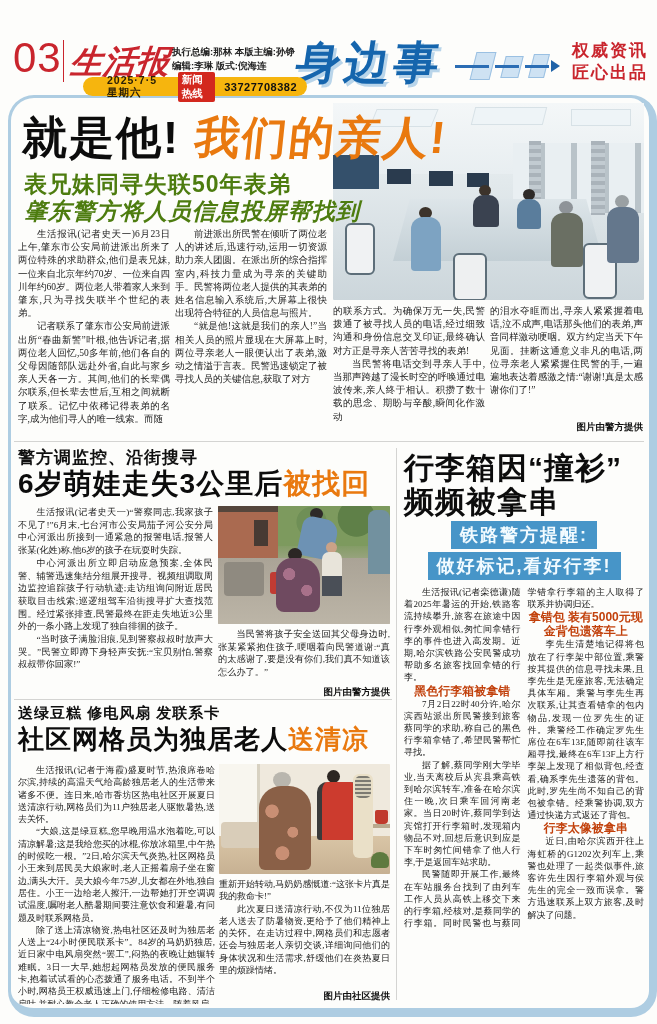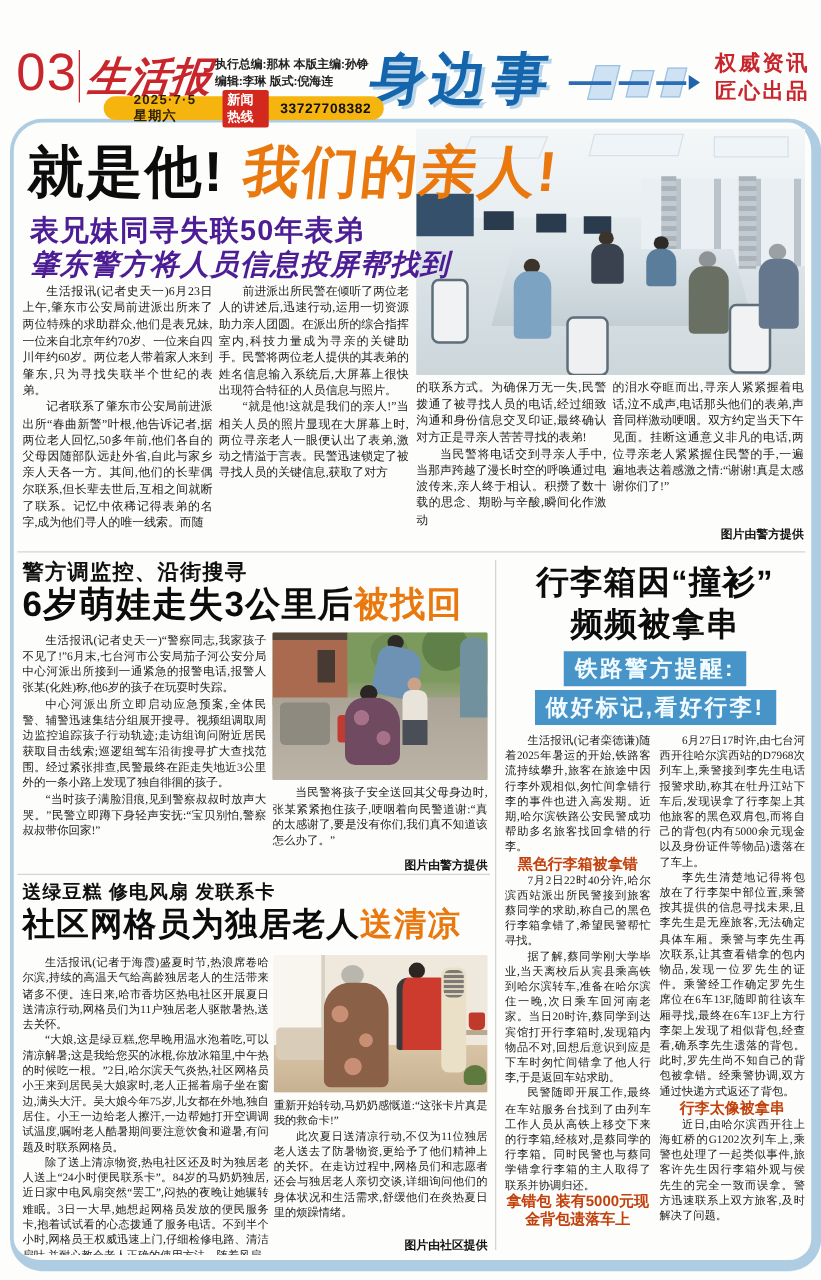--- a/index.html
+++ b/index.html
@@ -27,34 +27,34 @@
 
   
   .frame{left:8px;top:95px;width:638px;height:910px;border:3px solid #aecde2;
          border-right-width:8px;border-bottom-width:9px;border-radius:26px;z-index:1;}
 
   
   .z{z-index:3;}
   .hl-black{color:#0c0c0c;font-weight:900;}
   .hl-orange{color:#e9790f;font-weight:900;}
   .a1-hl{font-size:45px;letter-spacing:2px;white-space:nowrap;}
-  .a1-sub{font-size:23px;font-weight:700;color:#4c1d95;letter-spacing:1px;line-height:28px;}
+  .a1-sub{font-size:23px;font-weight:700;color:#4d7c0f;letter-spacing:1px;line-height:28px;}
   .kicker{font-size:17px;font-weight:700;color:#101010;letter-spacing:1px;}
   .hl2{font-size:28px;letter-spacing:1px;white-space:nowrap;}
   .hl3{font-size:26px;letter-spacing:1px;white-space:nowrap;}
   .body-txt{font-size:9.5px;line-height:13.2px;text-align:justify;color:#1b1b1b;
             font-family:"Liberation Serif",serif;overflow:hidden;}
   .body-txt p{margin:0;text-indent:2em;}
   .body-txt p.cont{text-indent:0;}
   .credit{font-family:"Liberation Sans",sans-serif;font-weight:bold;text-align:right;
           font-size:9.5px;color:#111;}
   .rule{background:#d4d4d2;}
 
   
-  .a4-hl{font-size:26px;text-align:center;letter-spacing:1px;}
+  .a4-hl{font-size:30px;text-align:left;letter-spacing:1px;}
   .tipbar{background:#4795c8;color:#f2fbff;font-weight:bold;font-size:18px;letter-spacing:2px;
           padding:2px 9px;width:fit-content;margin:0 auto;}
   .a4-body{font-size:9px;line-height:12.2px;column-count:2;column-gap:7px;text-align:justify;
            color:#1b1b1b;font-family:"Liberation Serif",serif;overflow:hidden;}
   .a4-body p{margin:0;text-indent:2em;}
   .a4-sub{font-family:"Liberation Sans",sans-serif;font-weight:bold;font-size:12px;line-height:14px;
           text-align:center;text-indent:0 !important;margin:3px 0;color:#c2410c;}
 
   
   .photo{overflow:hidden;border-radius:1px;}
@@ -221,20 +221,19 @@
     <div class="tipbar">铁路警方提醒:</div>
     <div class="tipbar" style="margin-top:3px;">做好标记,看好行李!</div>
   </div>
   <div class="abs z a4-body" style="left:404px;top:586px;width:240px;height:414px;">
     <p>生活报讯(记者栾德谦)随着2025年暑运的开始,铁路客流持续攀升,旅客在旅途中因行李外观相似,匆忙间拿错行李的事件也进入高发期。近期,哈尔滨铁路公安民警成功帮助多名旅客找回拿错的行李。</p>
     <p class="a4-sub">黑色行李箱被拿错</p>
     <p>7月2日22时40分许,哈尔滨西站派出所民警接到旅客蔡同学的求助,称自己的黑色行李箱拿错了,希望民警帮忙寻找。</p>
     <p>据了解,蔡同学刚大学毕业,当天离校后从宾县乘高铁到哈尔滨转车,准备在哈尔滨住一晚,次日乘车回河南老家。当日20时许,蔡同学到达宾馆打开行李箱时,发现箱内物品不对,回想后意识到应是下车时匆忙间错拿了他人行李,于是返回车站求助。</p>
     <p>民警随即开展工作,最终在车站服务台找到了由列车工作人员从高铁上移交下来的行李箱,经核对,是蔡同学的行李箱。同时民警也与蔡同学错拿行李箱的主人取得了联系并协调归还。</p>
     <p class="a4-sub">拿错包 装有5000元现金背包遗落车上</p>
-    <p>6月27日17时许,由七台河西开往哈尔滨西站的D7968次列车上,乘警接到李先生电话报警求助,称其在牡丹江站下车后,发现误拿了行李架上其他旅客的黑色双肩包,而将自己的背包(内有5000余元现金以及身份证件等物品)遗落在了车上。</p>
     <p>李先生清楚地记得将包放在了行李架中部位置,乘警按其提供的信息寻找未果,且李先生是无座旅客,无法确定具体车厢。乘警与李先生再次联系,让其查看错拿的包内物品,发现一位罗先生的证件。乘警经工作确定罗先生席位在6车13F,随即前往该车厢寻找,最终在6车13F上方行李架上发现了相似背包,经查看,确系李先生遗落的背包。此时,罗先生尚不知自己的背包被拿错。经乘警协调,双方通过快递方式返还了背包。</p>
     <p class="a4-sub">行李太像被拿串</p>
     <p>近日,由哈尔滨西开往上海虹桥的G1202次列车上,乘警也处理了一起类似事件,旅客许先生因行李箱外观与侯先生的完全一致而误拿。警方迅速联系上双方旅客,及时解决了问题。</p>
 
   </div>
 
 </div>
 
 </body></html>

